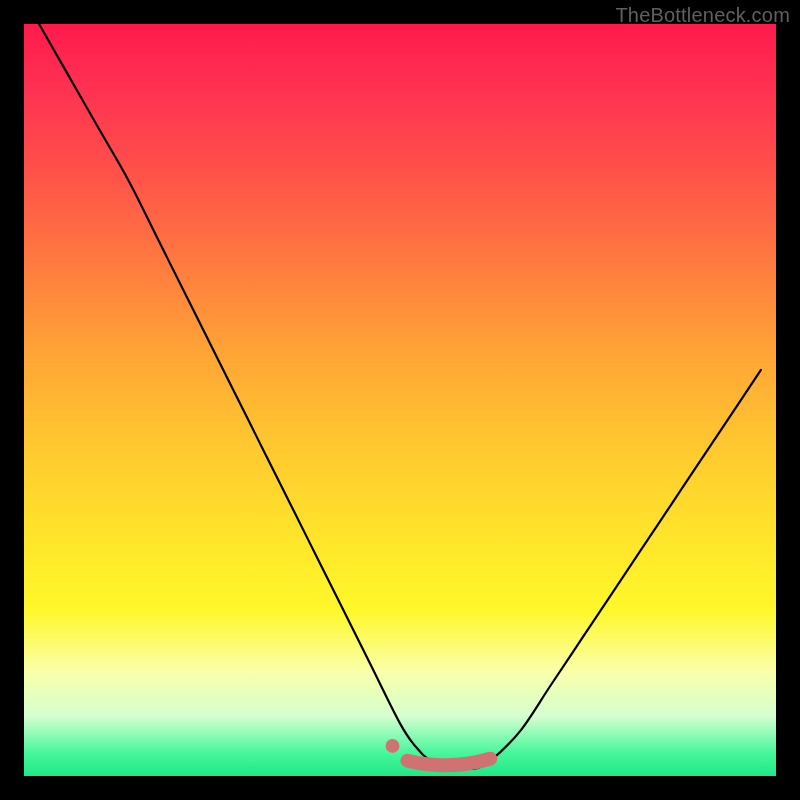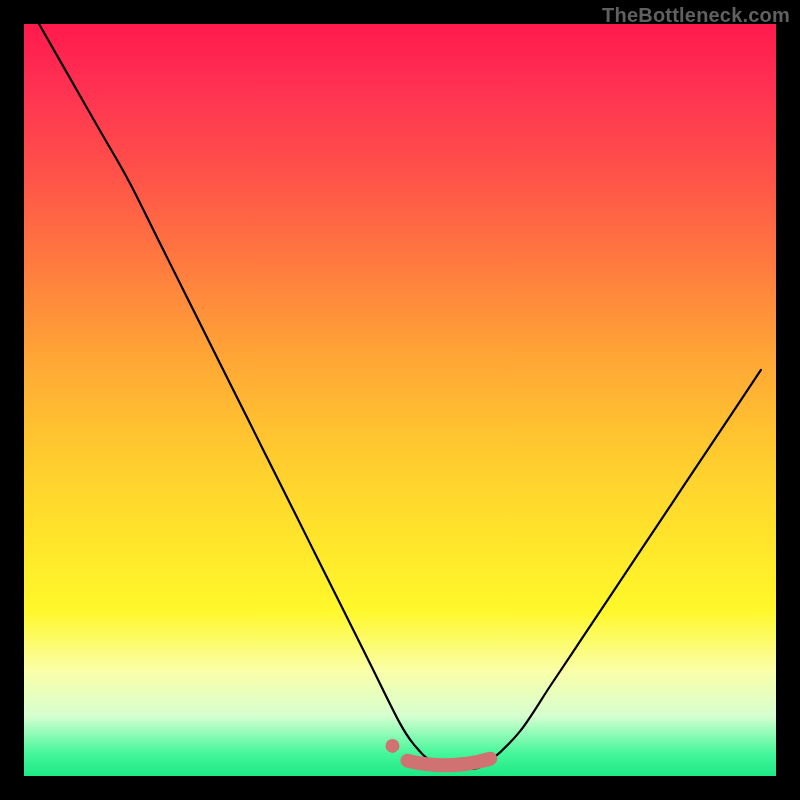--- a/index.html
+++ b/index.html
@@ -45,21 +45,21 @@
     top: 0;
     width: 752px;
     height: 752px;
   }
   .watermark {
     position: absolute;
     top: 4px;
     right: 10px;
     color: #606060;
     font-size: 20px;
-    font-weight: 700;
+    font-weight: 400;
     letter-spacing: 0.2px;
   }
 </style>
 </head>
 <body>
 
 <div class="frame">
 
   <div class="watermark">TheBottleneck.com</div>
 

